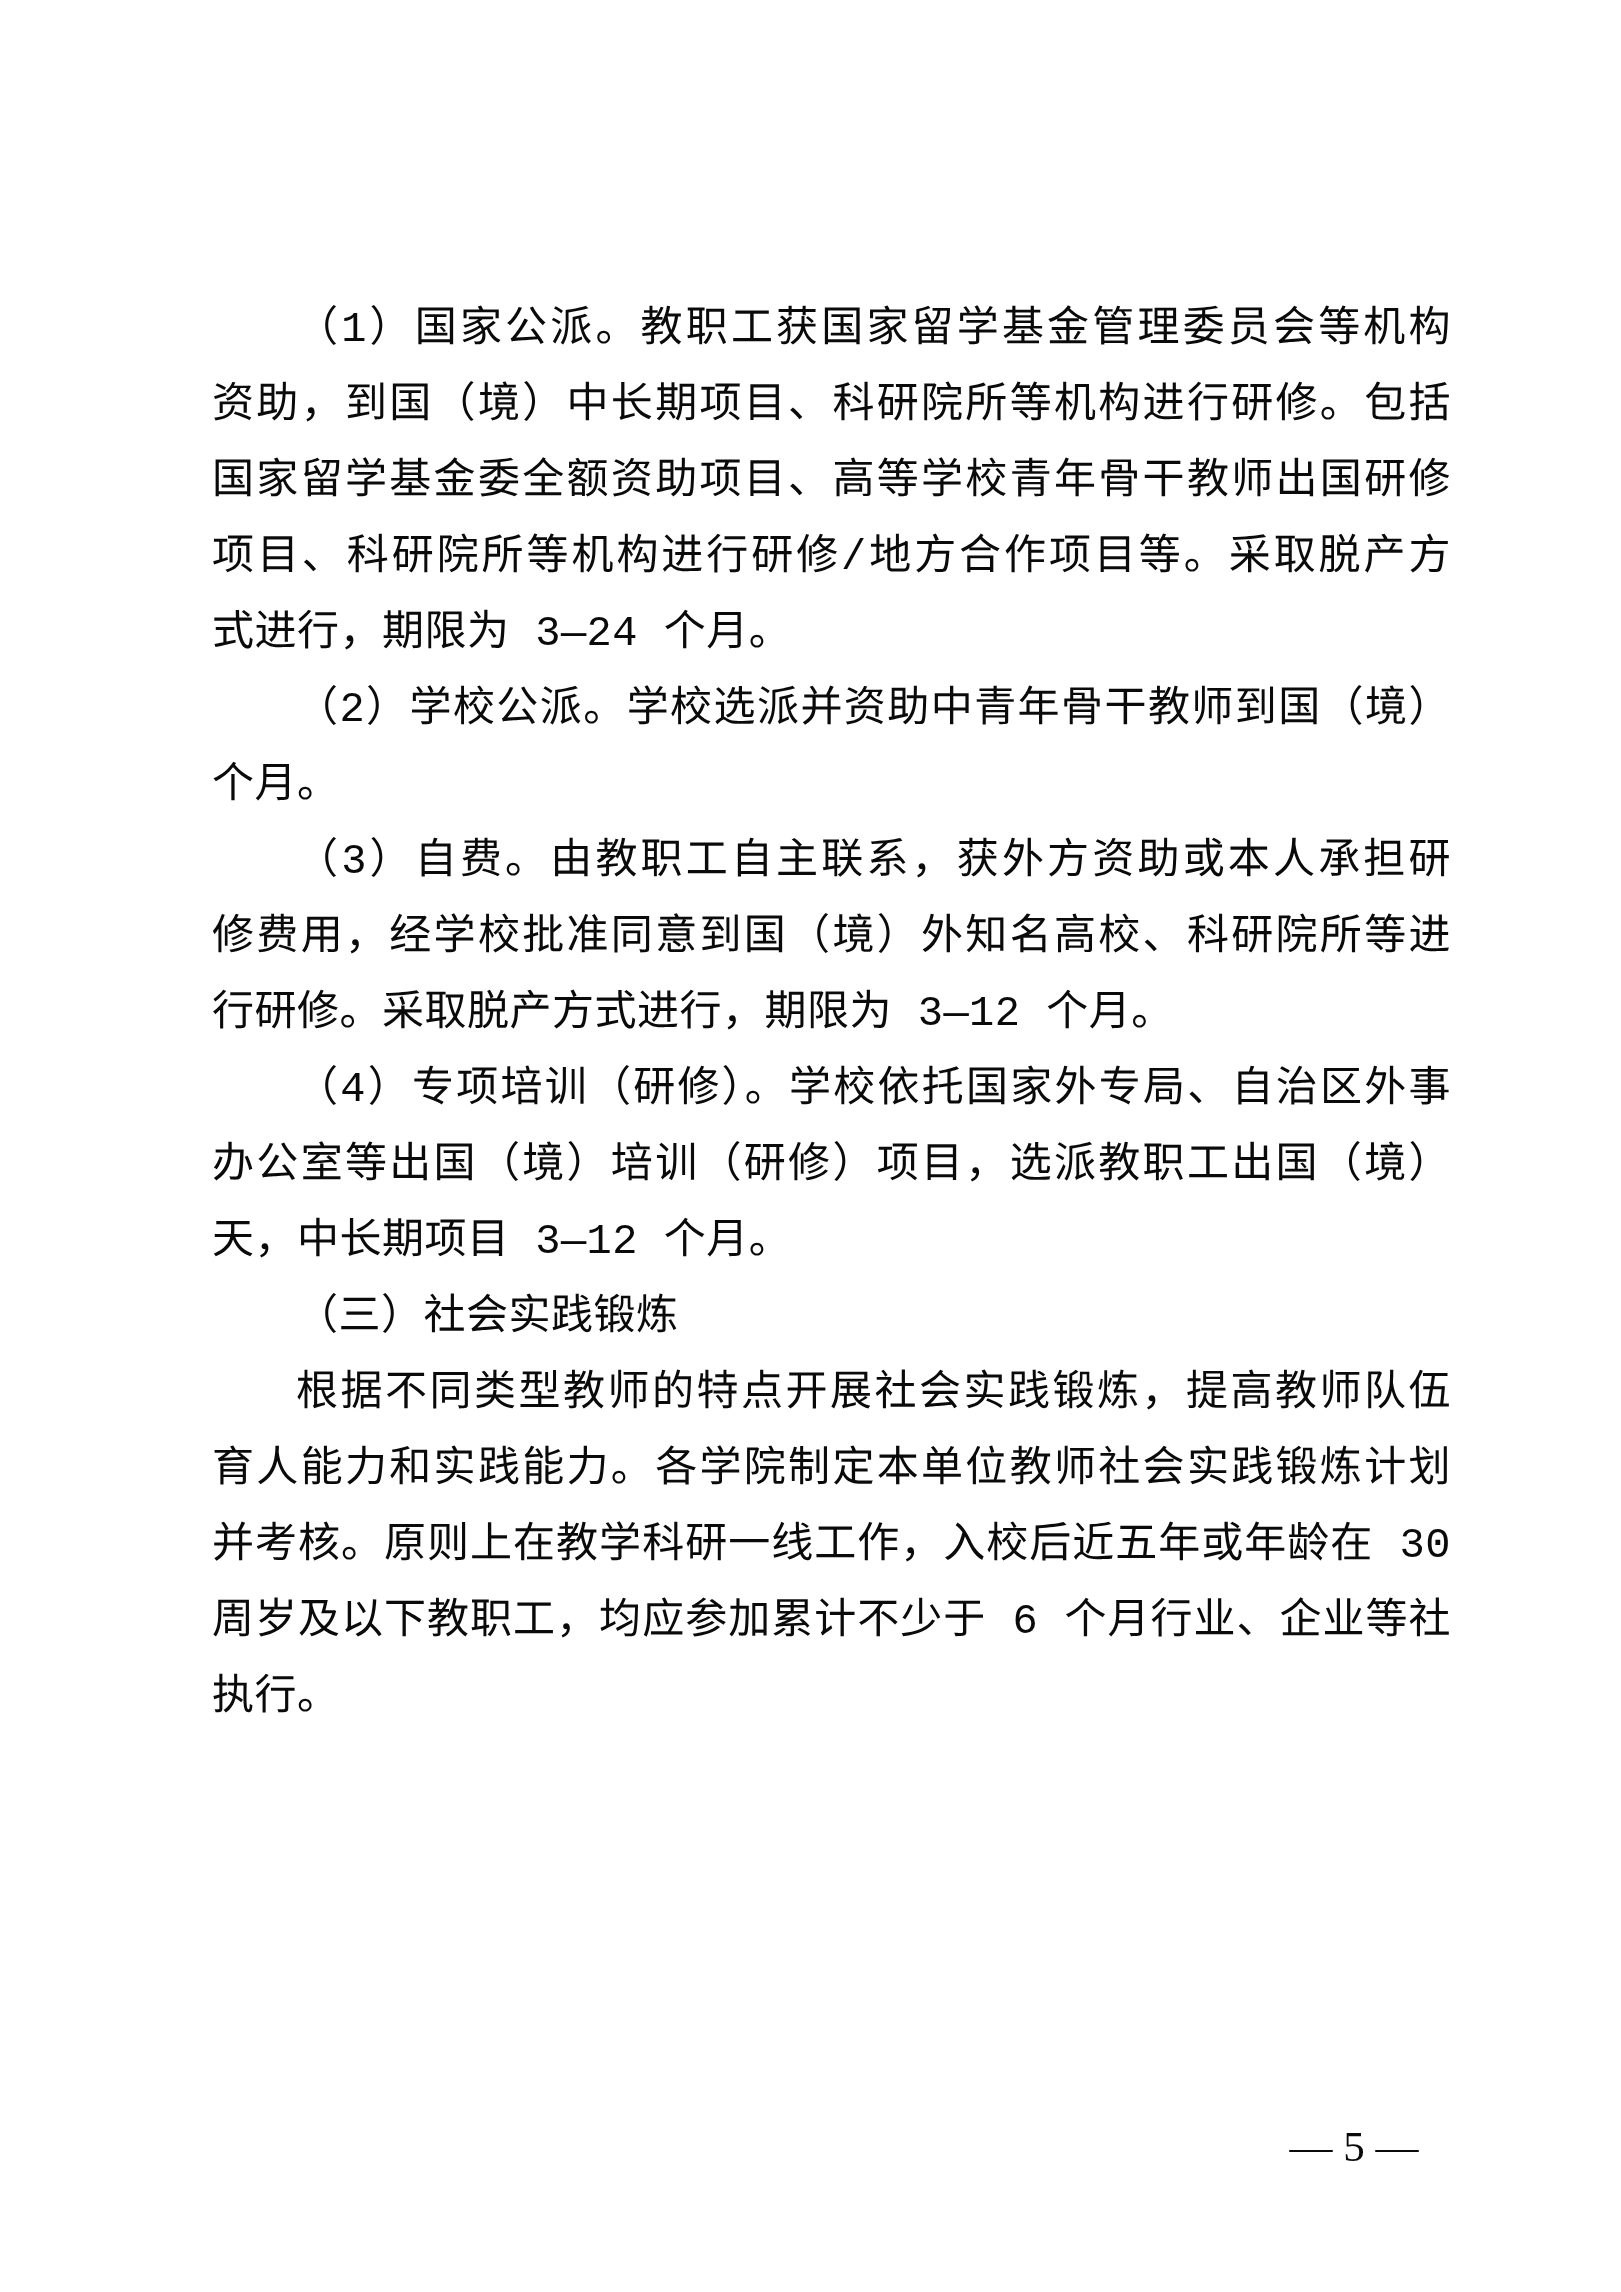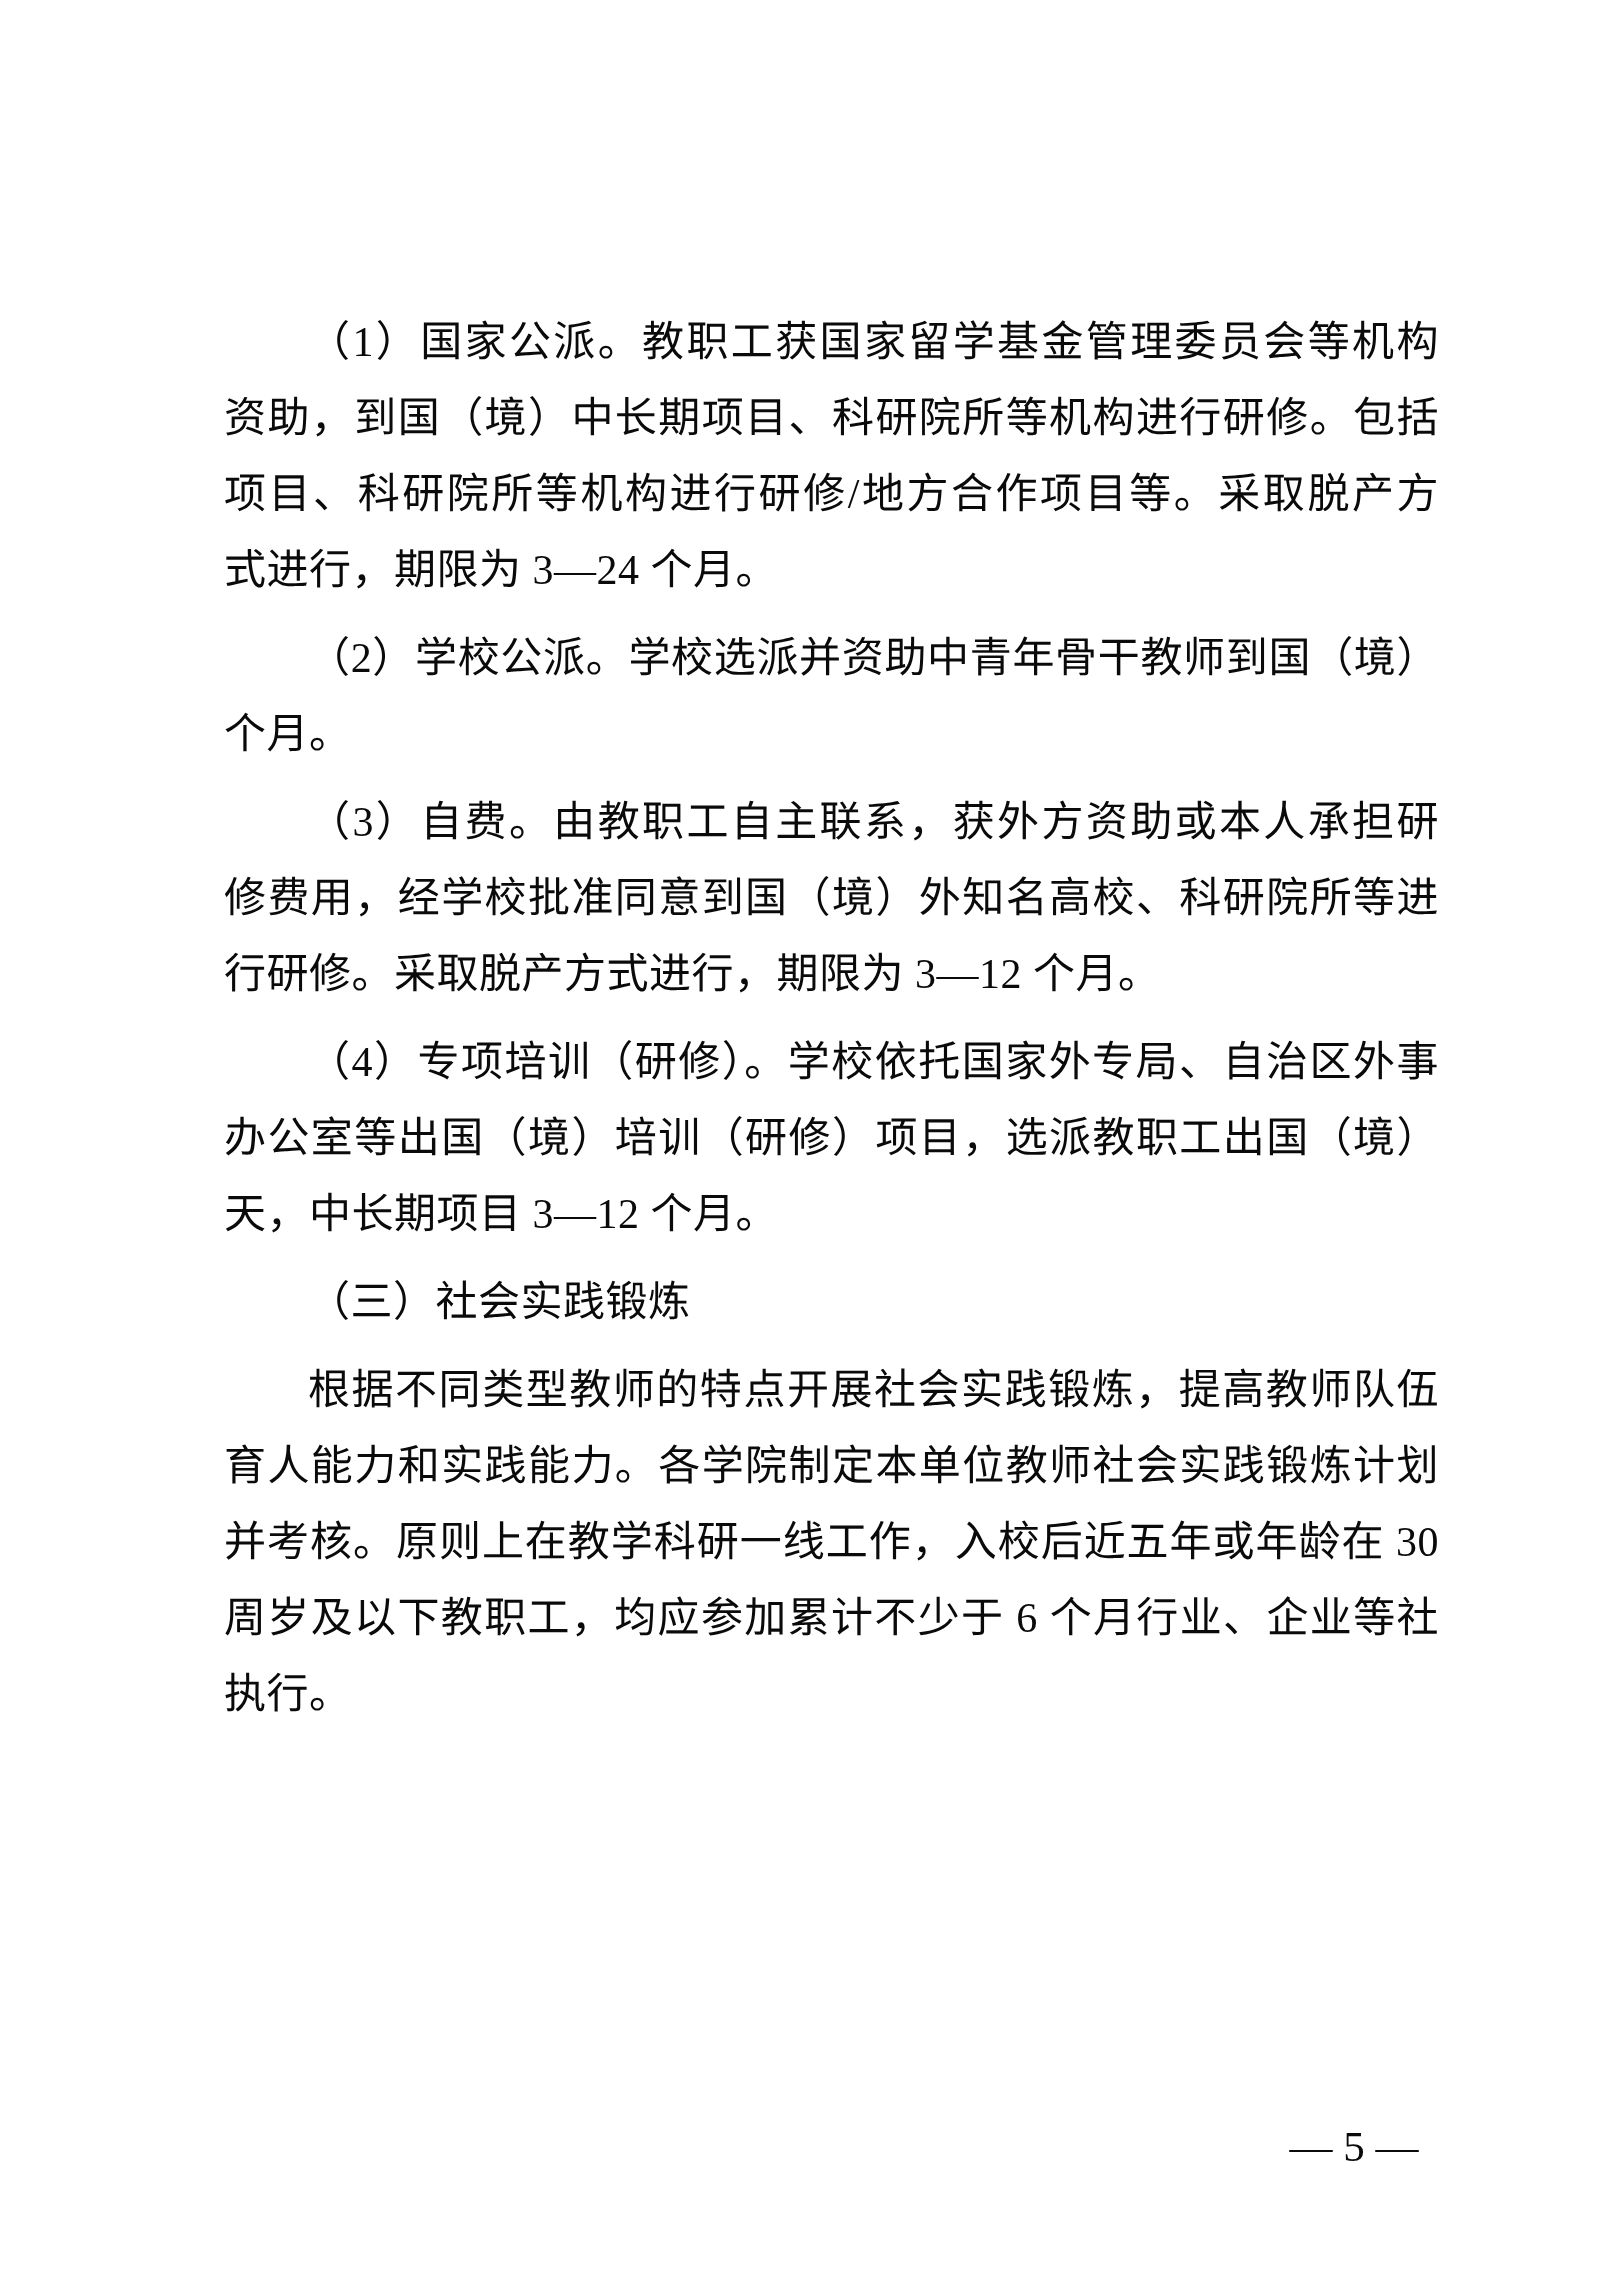--- a/index.html
+++ b/index.html
@@ -12,21 +12,21 @@
     overflow:hidden;
   }
   .page{position:absolute;inset:0;background:#ffffff;}
   .content{
     position:absolute;
     left:212px;top:292px;width:1239px;
     font-size:42px;
     line-height:76px;
     letter-spacing:0.5px;
   }
-  .para{margin:12px;padding:0;}
+  .para{margin:0;padding:0;font-family:Liberation Mono, monospace;}
   .line{
     height:76px;
     white-space:nowrap;
     text-align:justify;
     text-align-last:justify;
     text-justify:inter-ideograph;
     overflow:visible;
   }
   .line.first{text-indent:2em;}
   .line.last{text-align-last:left;}
@@ -41,20 +41,21 @@
 </style>
 </head>
 <body>
 
 <div class="page">
   <section class="content">
 
     <div class="para">
       <div class="line first">（1）国家公派。教职工获国家留学基金管理委员会等机构</div>
       <div class="line">资助，到国（境）中长期项目、科研院所等机构进行研修。包括</div>
+      <div class="line">国家留学基金委全额资助项目、高等学校青年骨干教师出国研修</div>
       <div class="line">项目、科研院所等机构进行研修/地方合作项目等。采取脱产方</div>
       <div class="line last">式进行，期限为 3—24 个月。</div>
     </div>
 
     <div class="para">
       <div class="line first">（2）学校公派。学校选派并资助中青年骨干教师到国（境）</div>
       <div class="line last">个月。</div>
     </div>
 
     <div class="para">

